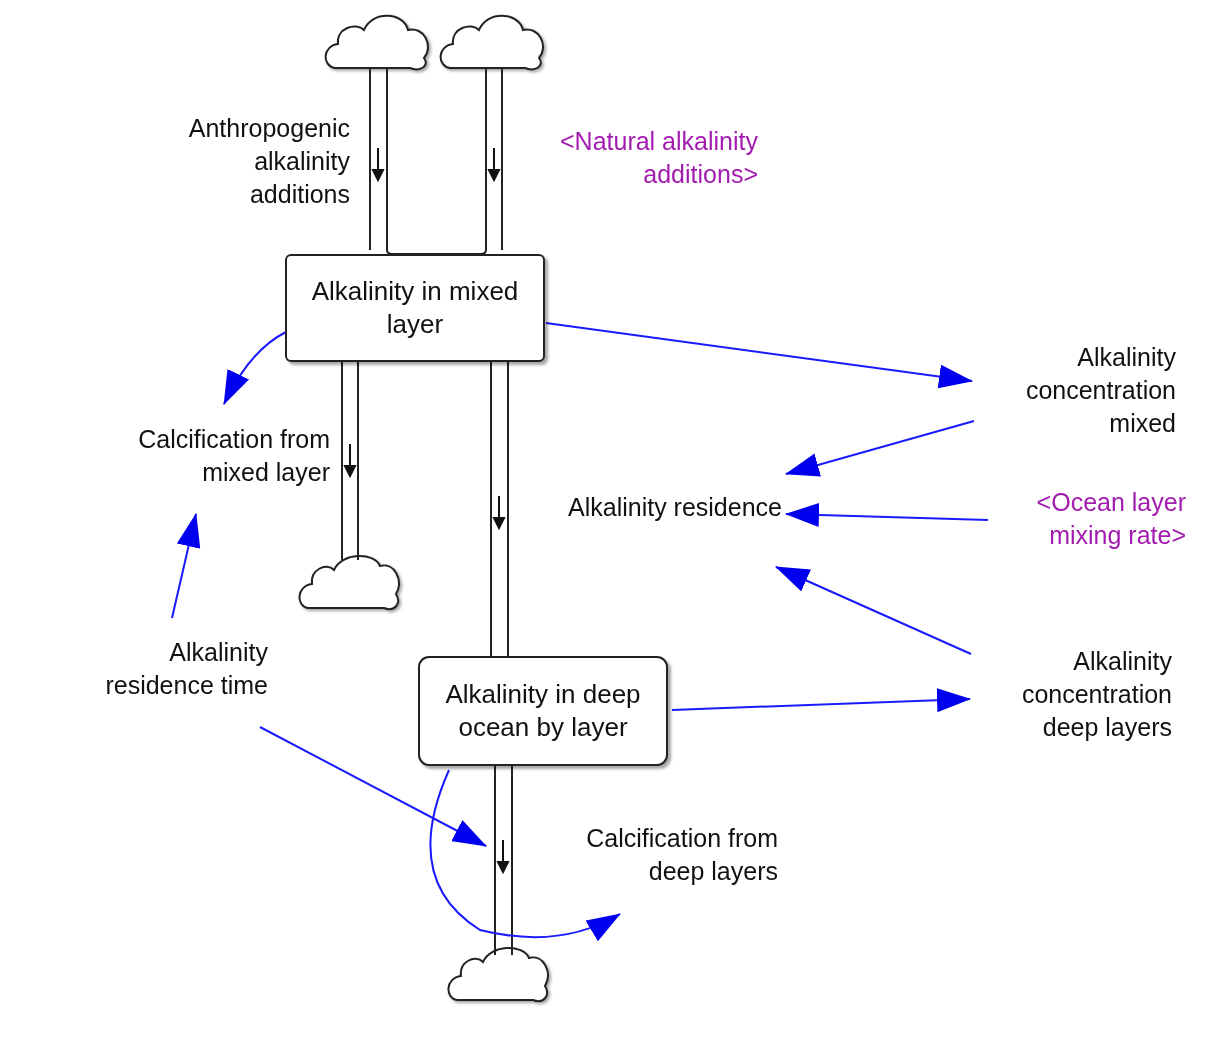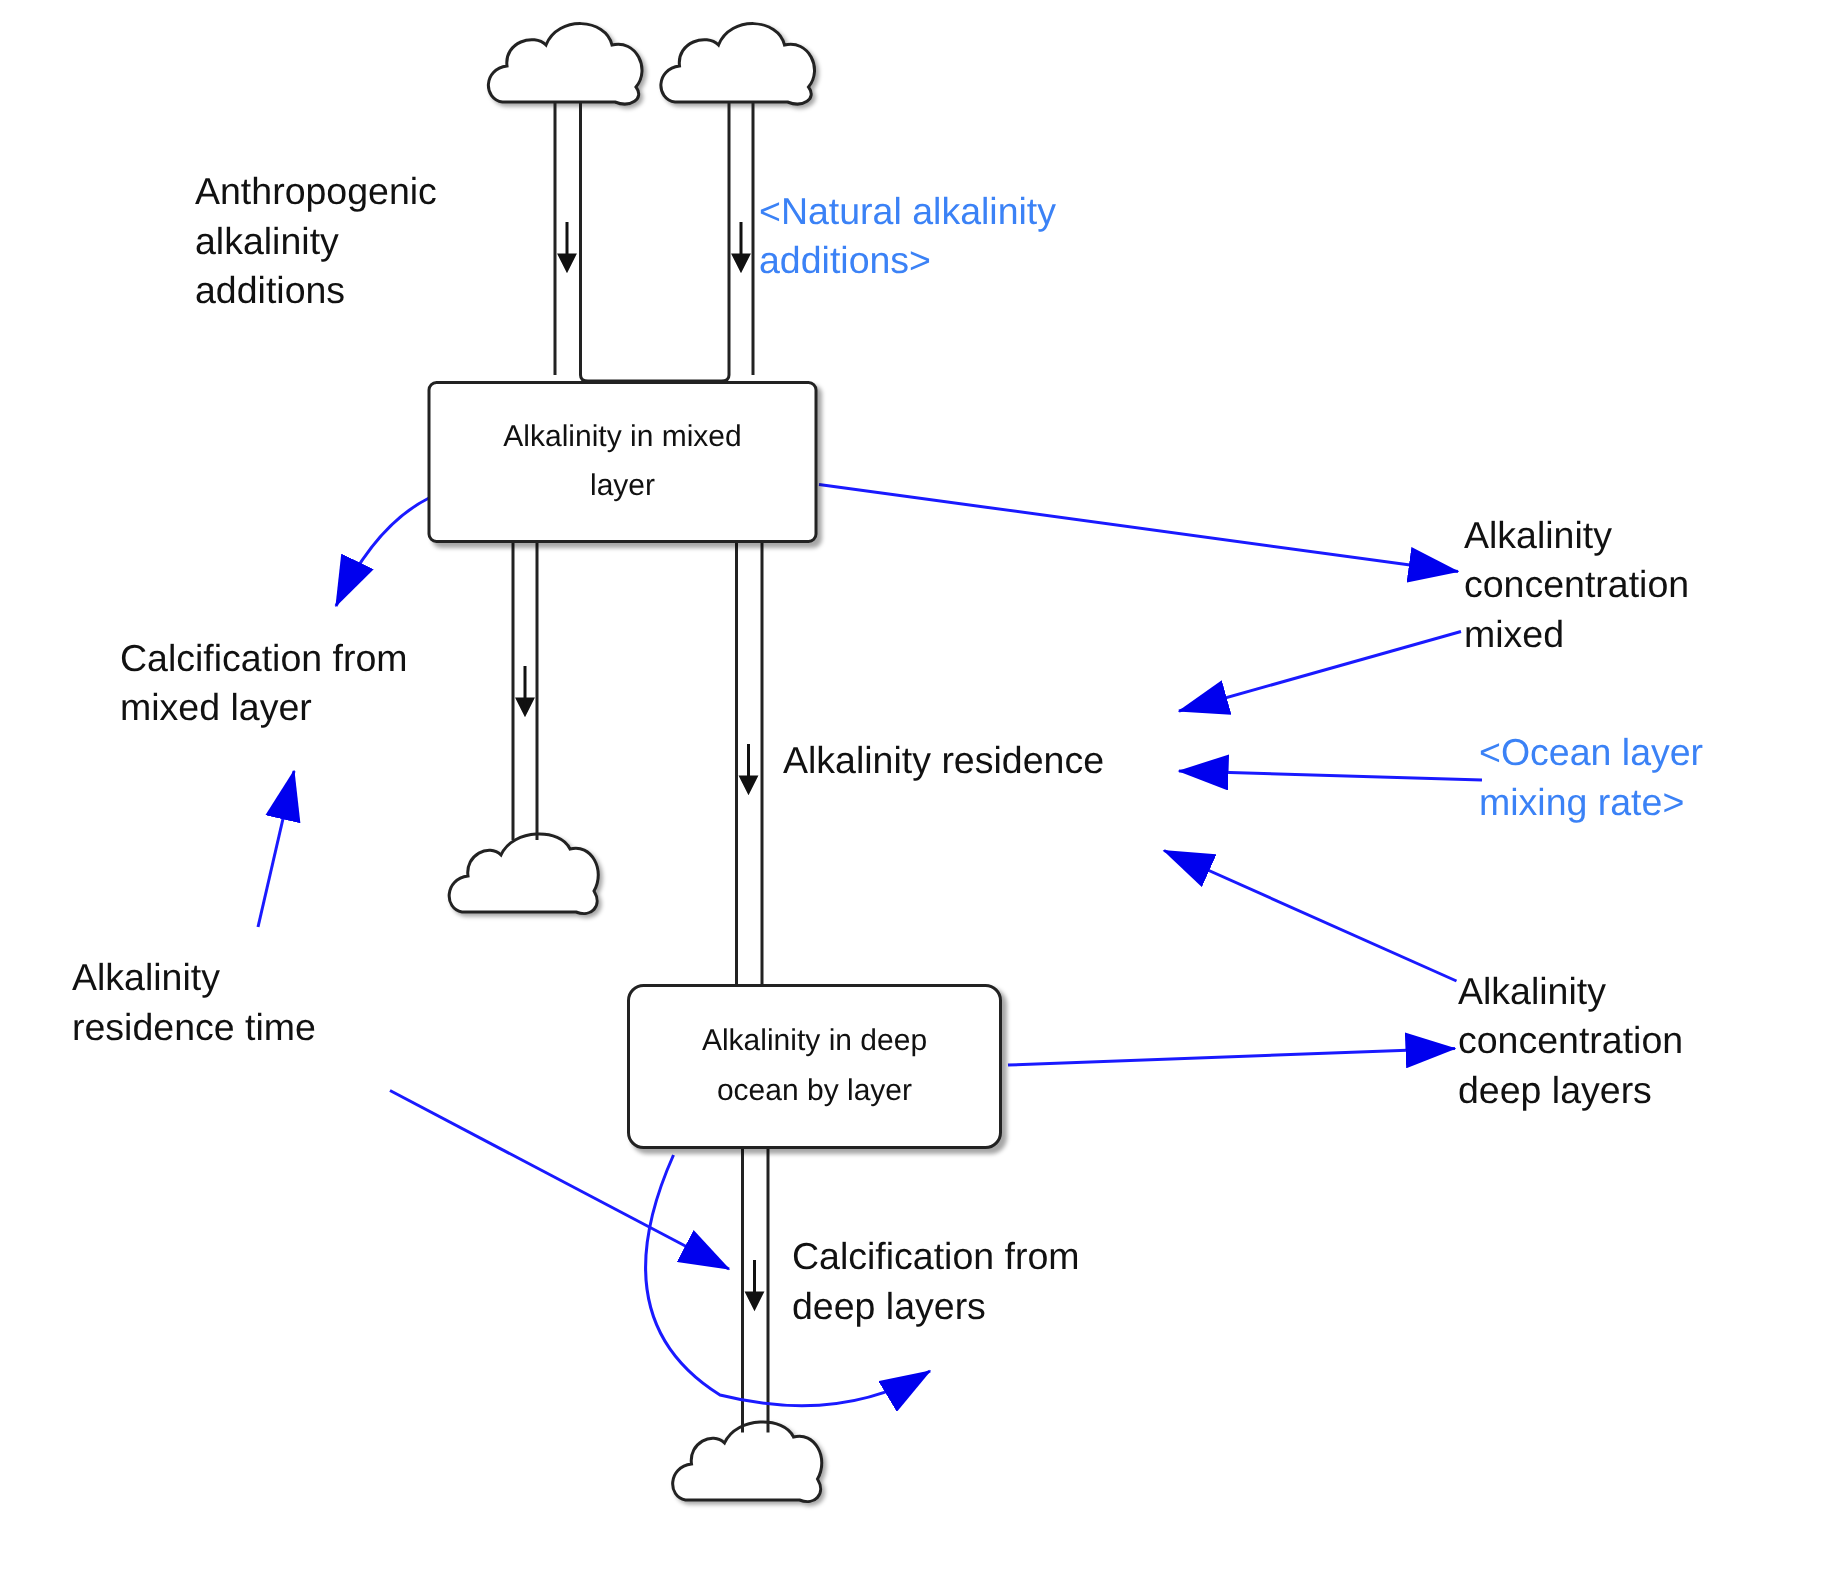--- a/index.html
+++ b/index.html
@@ -1,23 +1,23 @@
 <!DOCTYPE html>
 <html><head>
 <meta charset="utf-8">
 <style>
   html, body { margin: 0; padding: 0; background: #ffffff; }
   body { width: 1223px; height: 1048px; position: relative; overflow: hidden;
          font-family: "Liberation Sans", sans-serif; }
   svg { position: absolute; left: 0; top: 0; }
-  .lbl { position: absolute; font-size: 25px; line-height: 33px; color: #111; text-align: left; white-space: pre-line; }
-  .lbl.shadow { color: #3b82f6; }
+  .lbl { position: absolute; font-size: 25px; line-height: 33px; color: #111; text-align: right; white-space: pre-line; }
+  .lbl.shadow { color: #a21caf; }
   .stock { position: absolute; background: #fff; border: 2px solid #222; border-radius: 6px;
            box-shadow: 3px 3px 3px rgba(0,0,0,0.35); display: flex; align-items: center; justify-content: center;
-           font-size: 20px; line-height: 33px; text-align: center; color: #111; white-space: pre-line; }
+           font-size: 26px; line-height: 33px; text-align: center; color: #111; white-space: pre-line; }
 </style>
 </head>
 <body>
 
 <svg width="1223" height="1048">
   <defs>
     <marker id="ah" markerWidth="12" markerHeight="10" refX="11" refY="5" orient="auto" markerUnits="userSpaceOnUse" viewBox="0 0 12 10">
       <path d="M0,0 L12,5 L0,10 z" fill="#1a1aff"></path>
     </marker>
     <marker id="ahb" markerWidth="34" markerHeight="24" refX="33" refY="12" orient="auto" markerUnits="userSpaceOnUse" viewBox="0 0 34 24">

